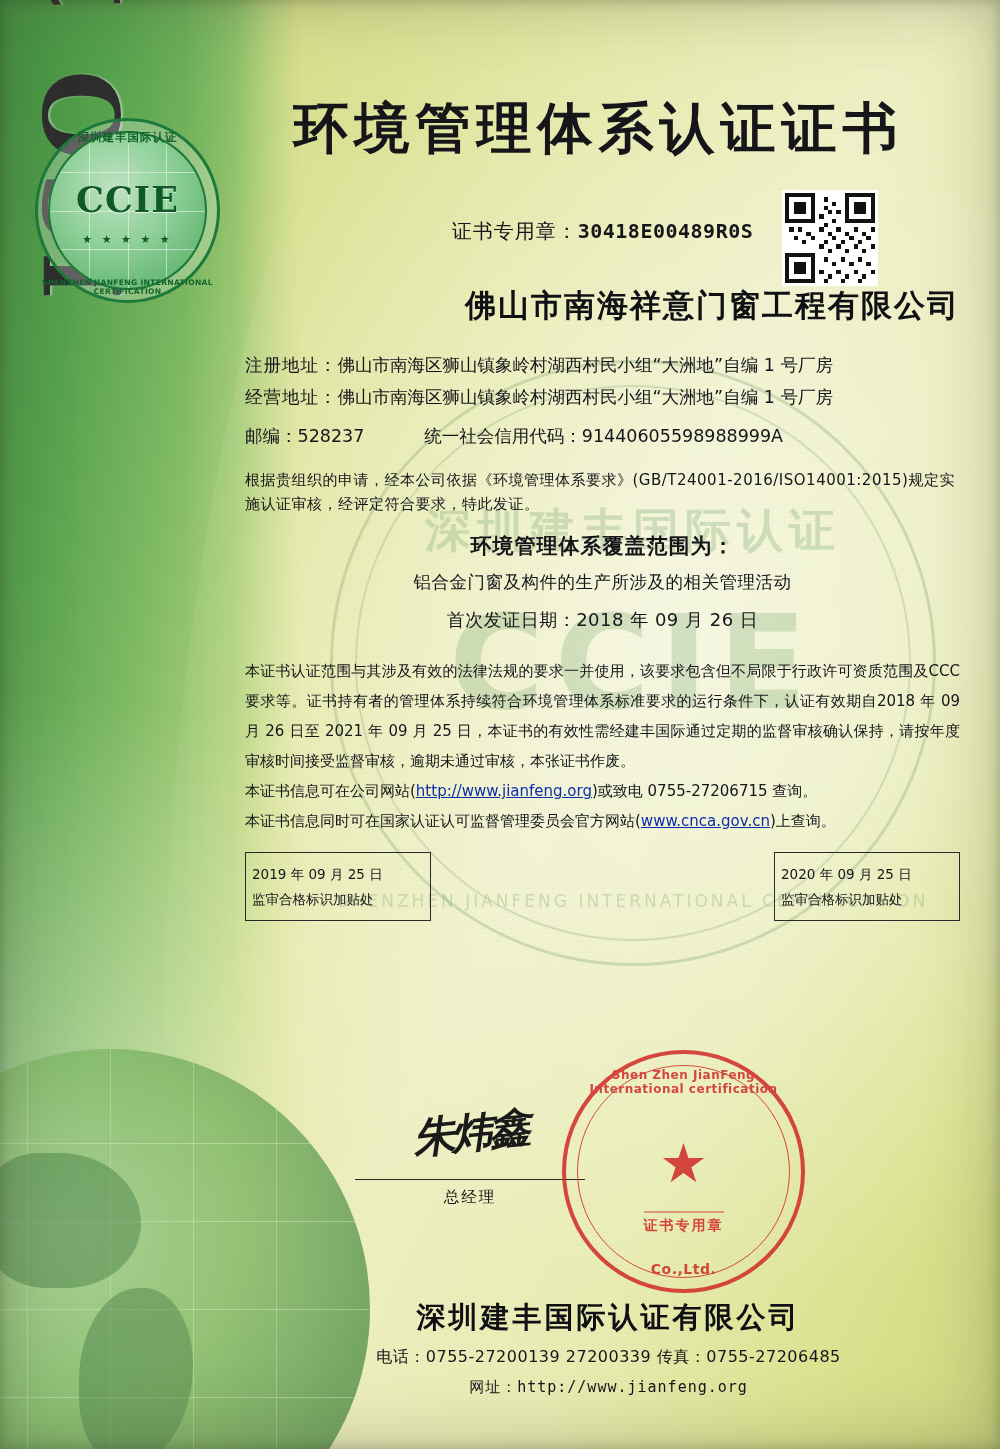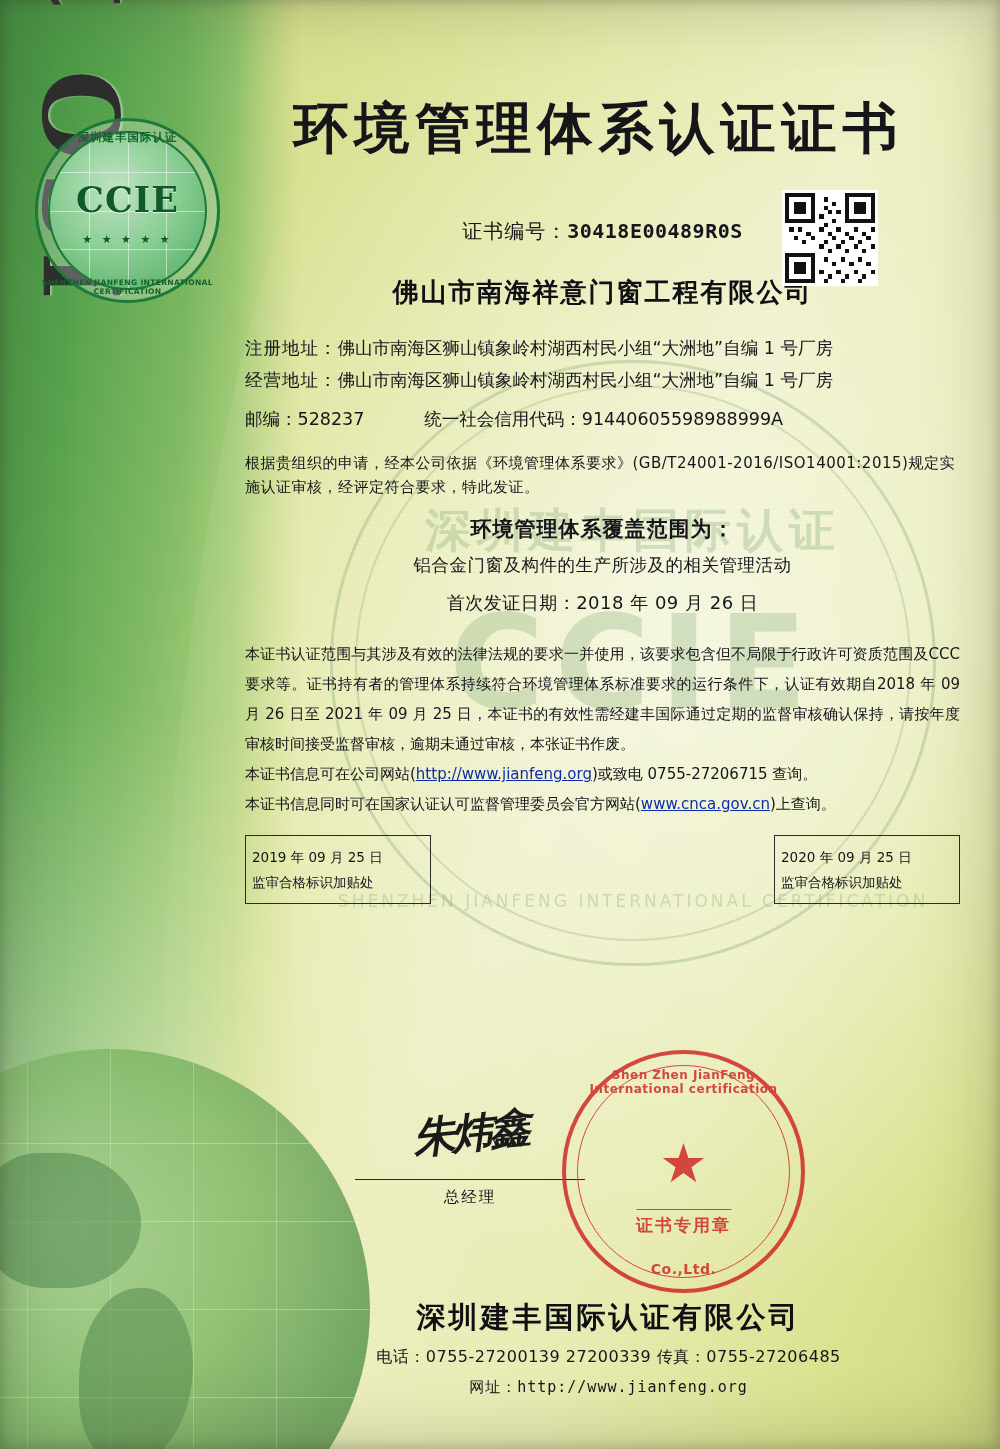--- a/index.html
+++ b/index.html
@@ -140,21 +140,21 @@
     margin-top:92px;text-align:center;
     font-size:55px;font-weight:700;color:#15151a;letter-spacing:6px;
     font-family:"DejaVu Sans","Liberation Sans",sans-serif;
     padding-right:8px;
   }
   .certno{
     margin-top:52px;text-align:center;font-size:20px;color:#15151a;letter-spacing:1px;
   }
   .certno .num{font-family:"DejaVu Sans Mono","Liberation Mono",monospace;font-weight:700;letter-spacing:.5px;}
   .company{
-    margin-top:30px;text-align:center;font-size:26px;font-weight:700;color:#101014;letter-spacing:2px;
+    margin-top:40px;text-align:right;font-size:31px;font-weight:700;color:#101014;letter-spacing:2px;
   }
   .addr{
     margin-top:22px;font-size:17.5px;color:#15151a;line-height:1.85;
   }
   .addr .lbl{letter-spacing:1px;}
   .row2{
     margin-top:10px;font-size:17.5px;color:#15151a;display:flex;gap:60px;
   }
   .row2 .c2{flex:1;}
   .para{
@@ -200,21 +200,21 @@
   }
   .seal:before{
     content:"";position:absolute;inset:11px;border-radius:50%;border:1.6px solid #cf2222;
   }
   .seal .star{
     position:absolute;left:50%;top:47%;transform:translate(-50%,-50%);
     color:#cf2222;font-size:54px;line-height:1;
   }
   .seal .mid{
     position:absolute;left:50%;top:72%;transform:translate(-50%,-50%);
-    font-size:17px;color:#cf2222;font-weight:700;letter-spacing:2px;white-space:nowrap;
+    font-size:14px;color:#cf2222;font-weight:700;letter-spacing:2px;white-space:nowrap;
     border-top:1.5px solid #cf2222;padding-top:4px;text-align:right;
   }
   .seal .arc-top,.seal .arc-bot{
     position:absolute;left:0;right:0;text-align:center;color:#cf2222;font-weight:700;
   }
   .seal .arc-top{top:14px;font-size:12px;letter-spacing:.5px;}
   .seal .arc-bot{bottom:12px;font-size:14px;letter-spacing:.5px;}
 
   
   .footer{position:absolute;left:245px;right:28px;bottom:52px;z-index:24;text-align:center;}
@@ -344,21 +344,21 @@
         <rect x="17" y="20" width="1" height="1"></rect>
       </g>
     </svg>
   </div>
 
   <div class="content">
 
     <div class="title">环境管理体系认证证书</div>
 
     <div class="certno">
-      <span>证书编号：</span><span class="num">30418E00489R0S</span>
+      <span>证书专用章：</span><span class="num">30418E00489R0S</span>
     </div>
 
     <div class="company">佛山市南海祥意门窗工程有限公司</div>
 
     <div class="addr">
       <div>
         <span class="lbl">注册地址：</span><span>佛山市南海区狮山镇象岭村湖西村民小组“大洲地”自编 1 号厂房</span>
       </div>
       <div>
         <span class="lbl">经营地址：</span><span>佛山市南海区狮山镇象岭村湖西村民小组“大洲地”自编 1 号厂房</span>

